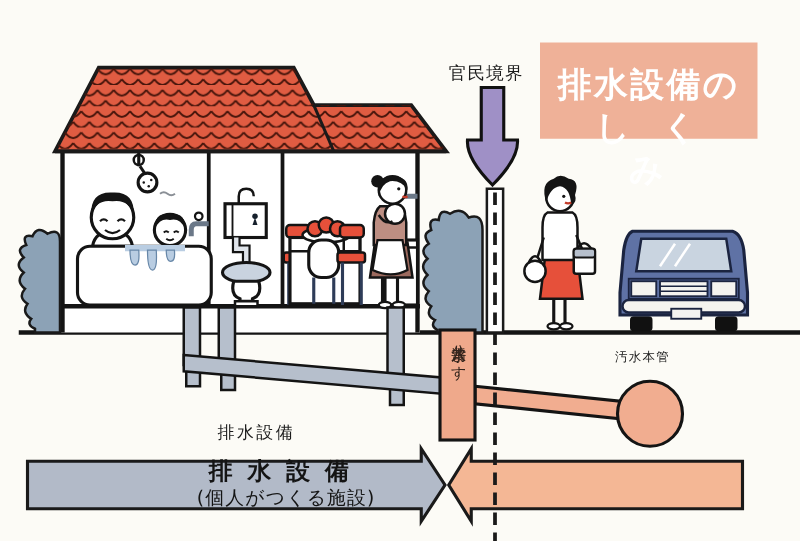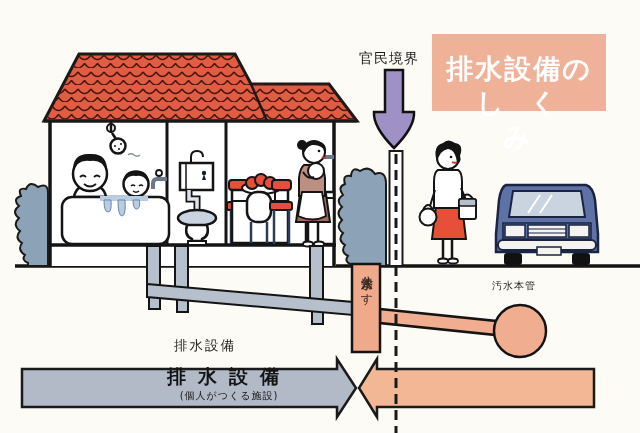--- a/index.html
+++ b/index.html
@@ -17,21 +17,21 @@
   .lbl-boundary{left:359px;top:50px;font-size:14px;letter-spacing:1px;}
   .lbl-sewage-basin{left:174px;top:337px;font-size:13.5px;letter-spacing:2px;}
   .lbl-sewer-main{left:492px;top:279px;font-size:10px;letter-spacing:1px;}
   .lbl-public-basin{
     left:354px;top:266px;width:26px;height:86px;
     writing-mode:vertical-rl;text-orientation:upright;
     font-size:12px;letter-spacing:1px;color:#33241c;line-height:26px;
   }
   .arrow-label{position:absolute;text-align:center;color:#141414;}
   .arrow-label .big{font-size:19px;font-weight:bold;letter-spacing:12px;}
-  .arrow-label .sub{font-size:10px;letter-spacing:1px;margin-top:-1px;}
+  .arrow-label .sub{font-size:15px;letter-spacing:1px;margin-top:-1px;}
   .arrow-label-private{left:95px;top:364px;width:268px;}
   .arrow-label-public{left:390px;top:364px;width:222px;}
   .arrow-label-public .big{letter-spacing:9px;}
 </style>
 </head>
 <body>
 
 <div class="stage">
 
 <svg width="640" height="433" viewBox="0 0 640 433">

